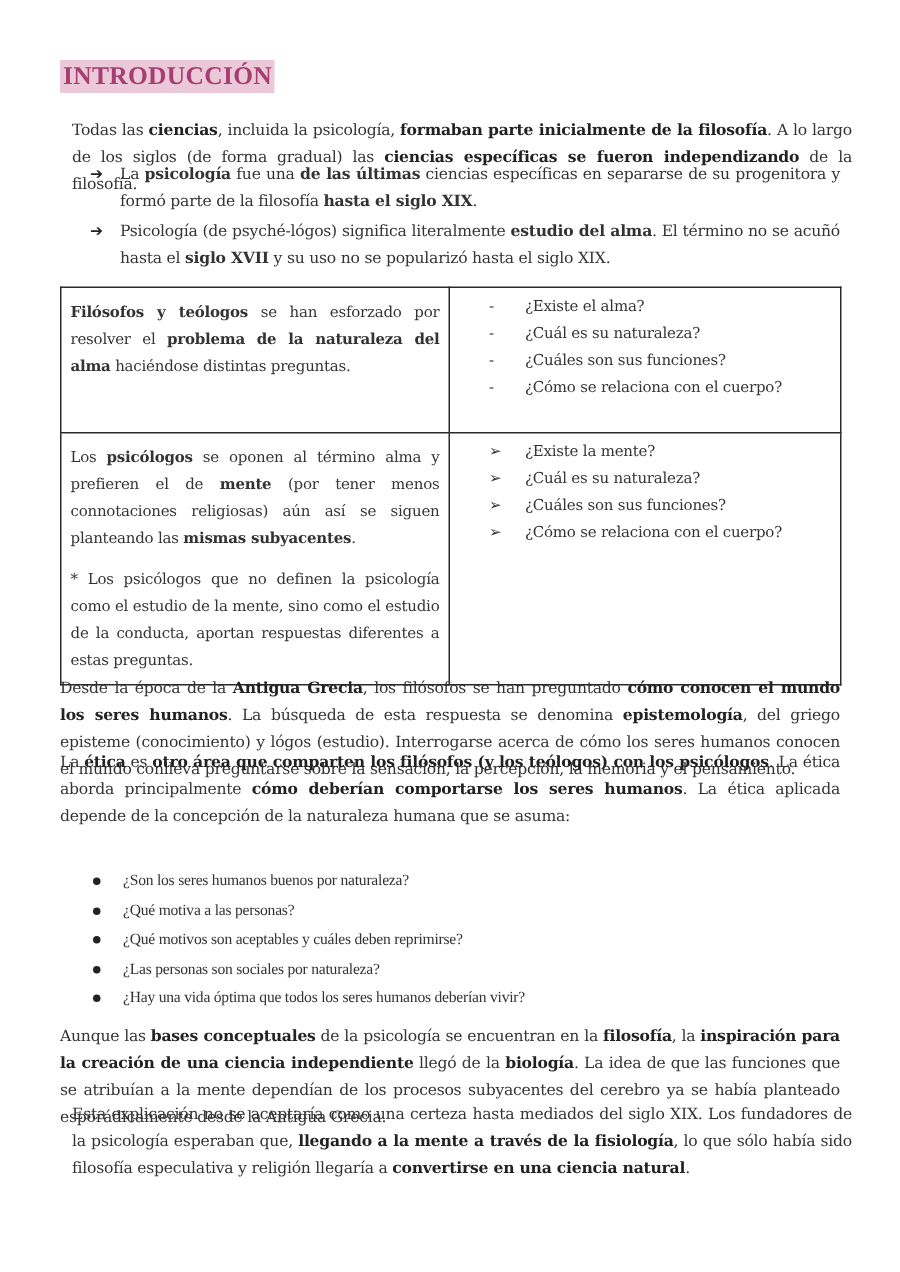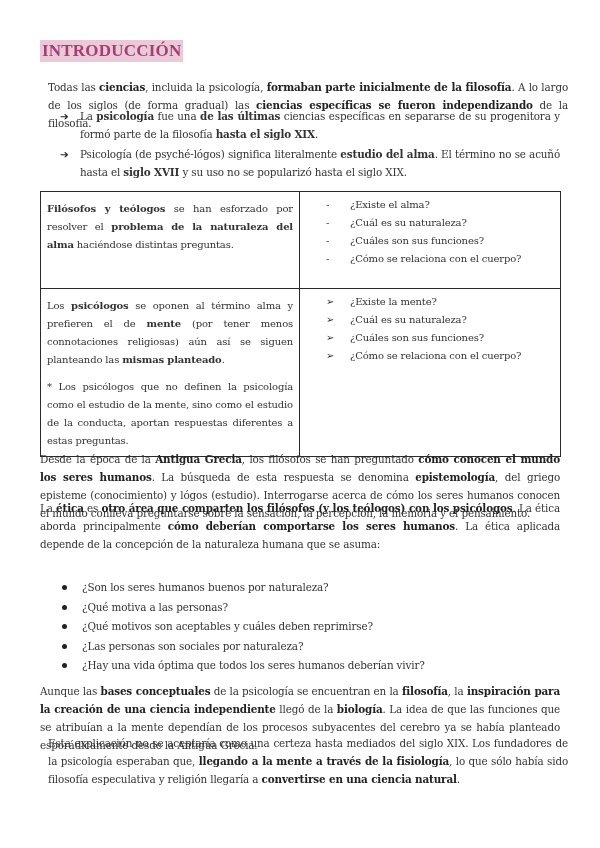--- a/index.html
+++ b/index.html
@@ -38,21 +38,21 @@
   }
   table.box td { border: 1.5px solid #2a2a2a; vertical-align: top; }
   td.left { width: 246px; padding: 8px 6px 6px 6px; text-align: justify; }
   td.right { padding: 4px 6px 6px 26px; }
   .row1 td { height: 82px; }
   .row2 td { height: 118px; }
   .q { position: relative; padding-left: 24px; }
   .q .m { position: absolute; left: 0; top: 0; }
   .note { margin-top: 9px; }
   .bullets { position: absolute; left: 62px; width: 490px; font-size: 10.4px; line-height: 19.5px; letter-spacing: -0.15px; }
-  .bullet { position: relative; padding-left: 20px; }
+  .bullet { position: relative; padding-left: 20px; font-family: Liberation Serif, serif; }
   .bullet .dot { position: absolute; left: 0; top: 7px; width: 5px; height: 5px; border-radius: 50%; background: #222; }
 </style>
 </head>
 <body>
 
 <div class="page">
 
   <div class="title-wrap">
     <span class="title">INTRODUCCIÓN</span>
   </div>
@@ -80,21 +80,21 @@
         <div>
               <div class="q"><span class="m">-</span><span>¿Existe el alma?</span></div>
               <div class="q"><span class="m">-</span><span>¿Cuál es su naturaleza?</span></div>
               <div class="q"><span class="m">-</span><span>¿Cuáles son sus funciones?</span></div>
               <div class="q"><span class="m">-</span><span>¿Cómo se relaciona con el cuerpo?</span></div>
             </div>
       </td>
     </tr>
     <tr class="row2">
       <td class="left">
-        <div><span>Los </span><b>psicólogos</b><span> se oponen al término alma y prefieren el de </span><b>mente</b><span> (por tener menos connotaciones religiosas) aún así se siguen planteando las </span><b>mismas planteado</b><span>.</span></div>
+        <div><span>Los </span><b>psicólogos</b><span> se oponen al término alma y prefieren el de </span><b>mente</b><span> (por tener menos connotaciones religiosas) aún así se siguen planteando las </span><b>mismas subyacentes</b><span>.</span></div>
         <div class="note">* Los psicólogos que no definen la psicología como el estudio de la mente, sino como el estudio de la conducta, aportan respuestas diferentes a estas preguntas.</div>
       </td>
       <td class="right">
         <div>
               <div class="q"><span class="m">➢</span><span>¿Existe la mente?</span></div>
               <div class="q"><span class="m">➢</span><span>¿Cuál es su naturaleza?</span></div>
               <div class="q"><span class="m">➢</span><span>¿Cuáles son sus funciones?</span></div>
               <div class="q"><span class="m">➢</span><span>¿Cómo se relaciona con el cuerpo?</span></div>
             </div>
       </td>

